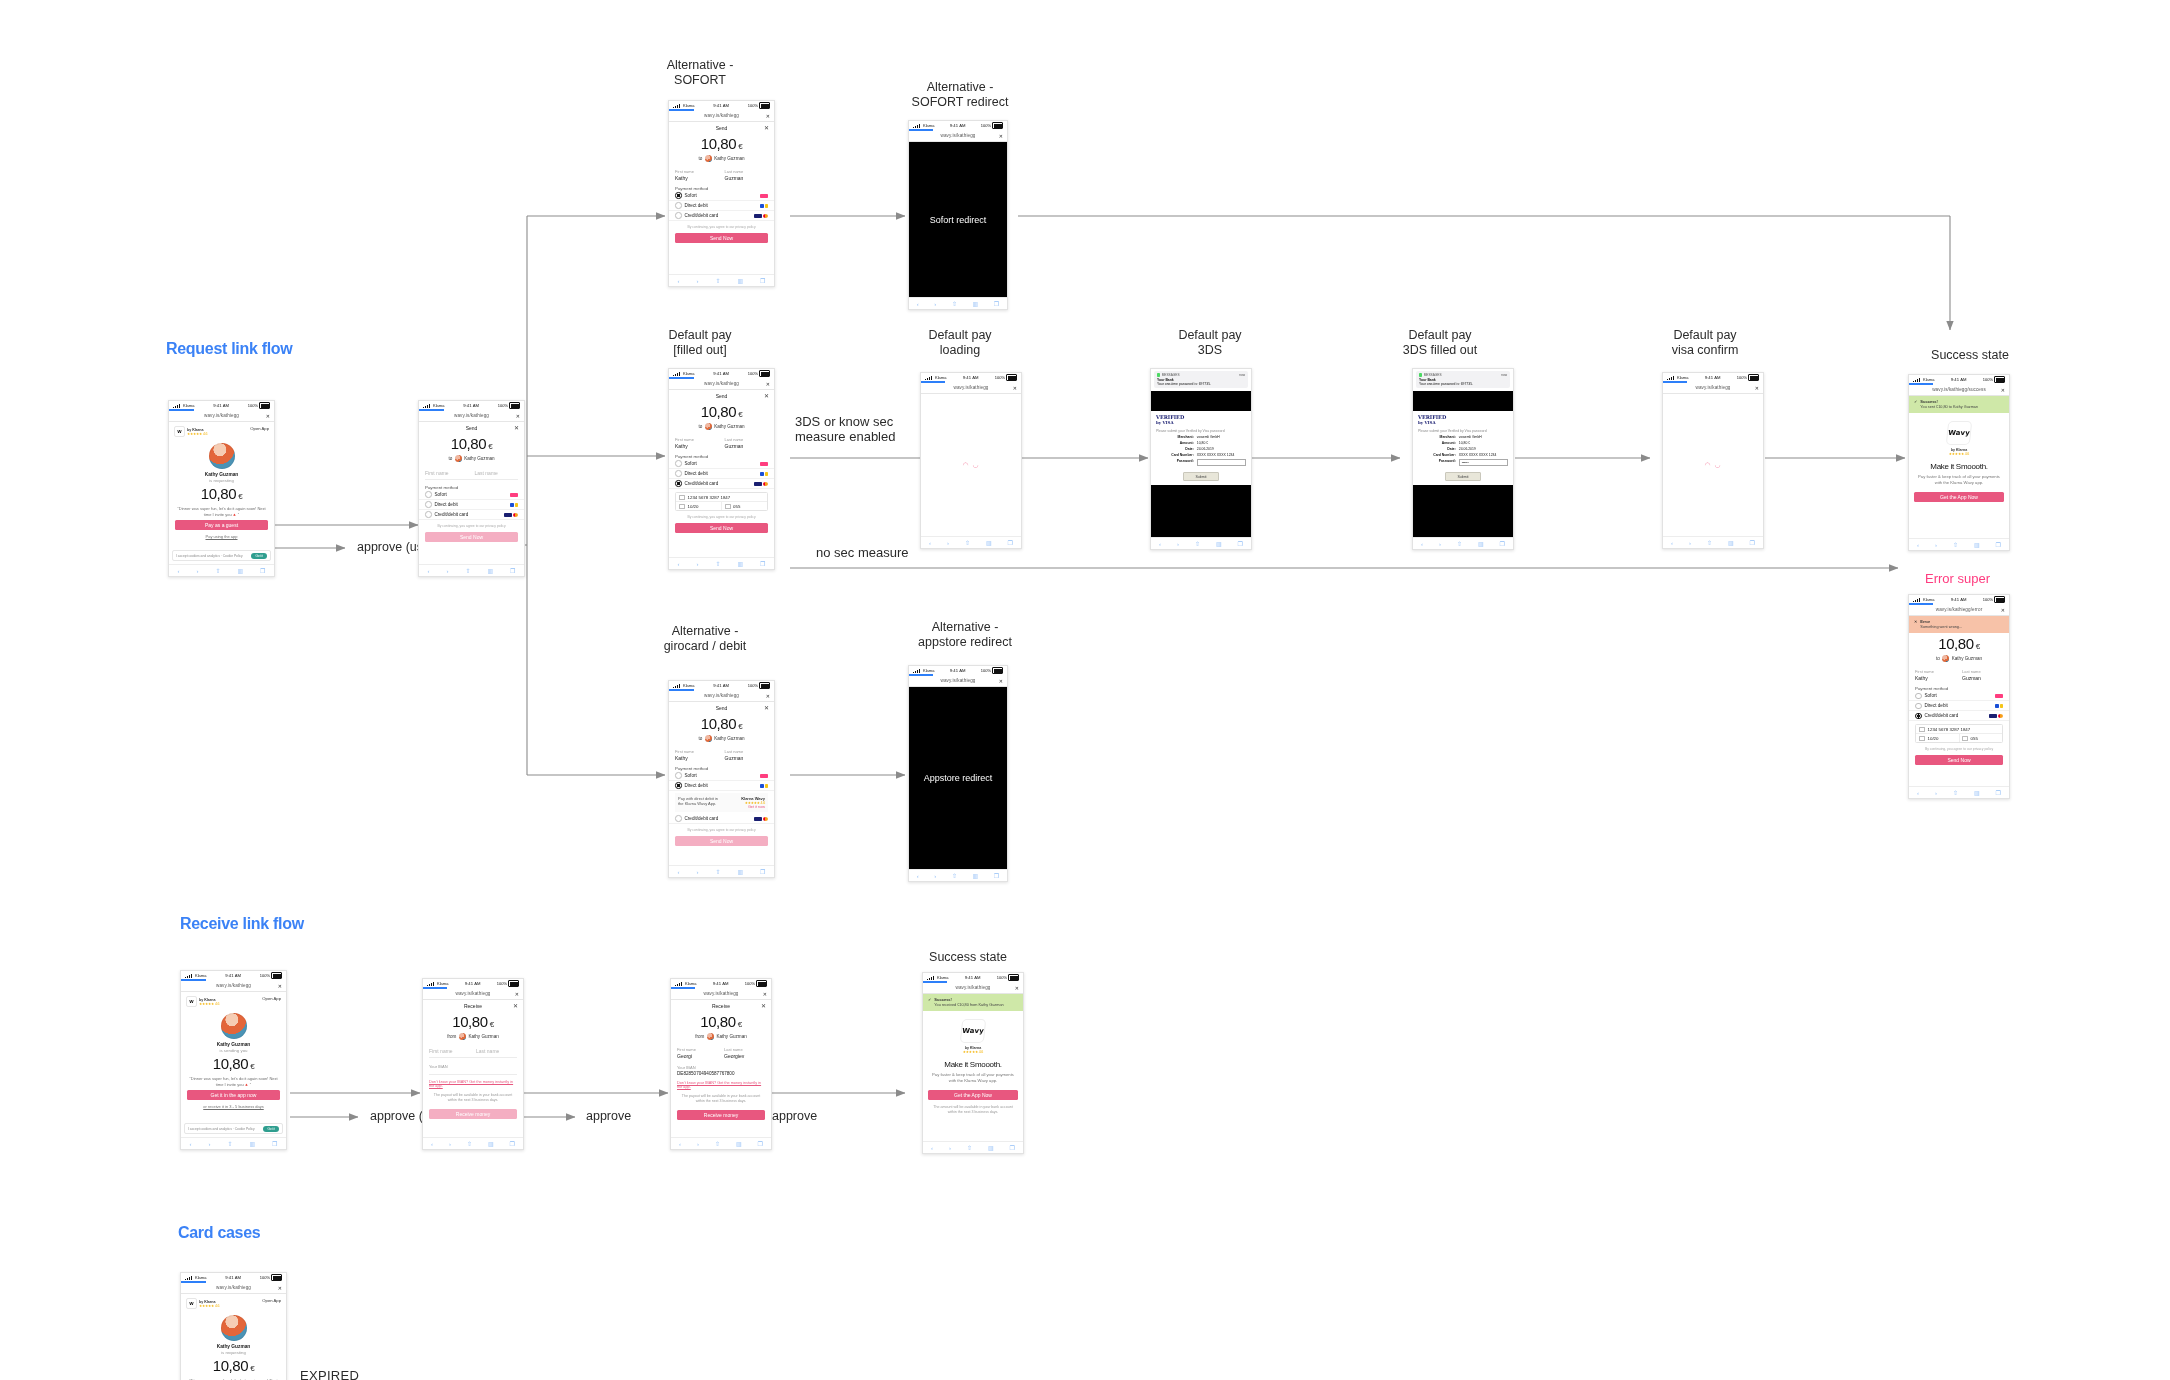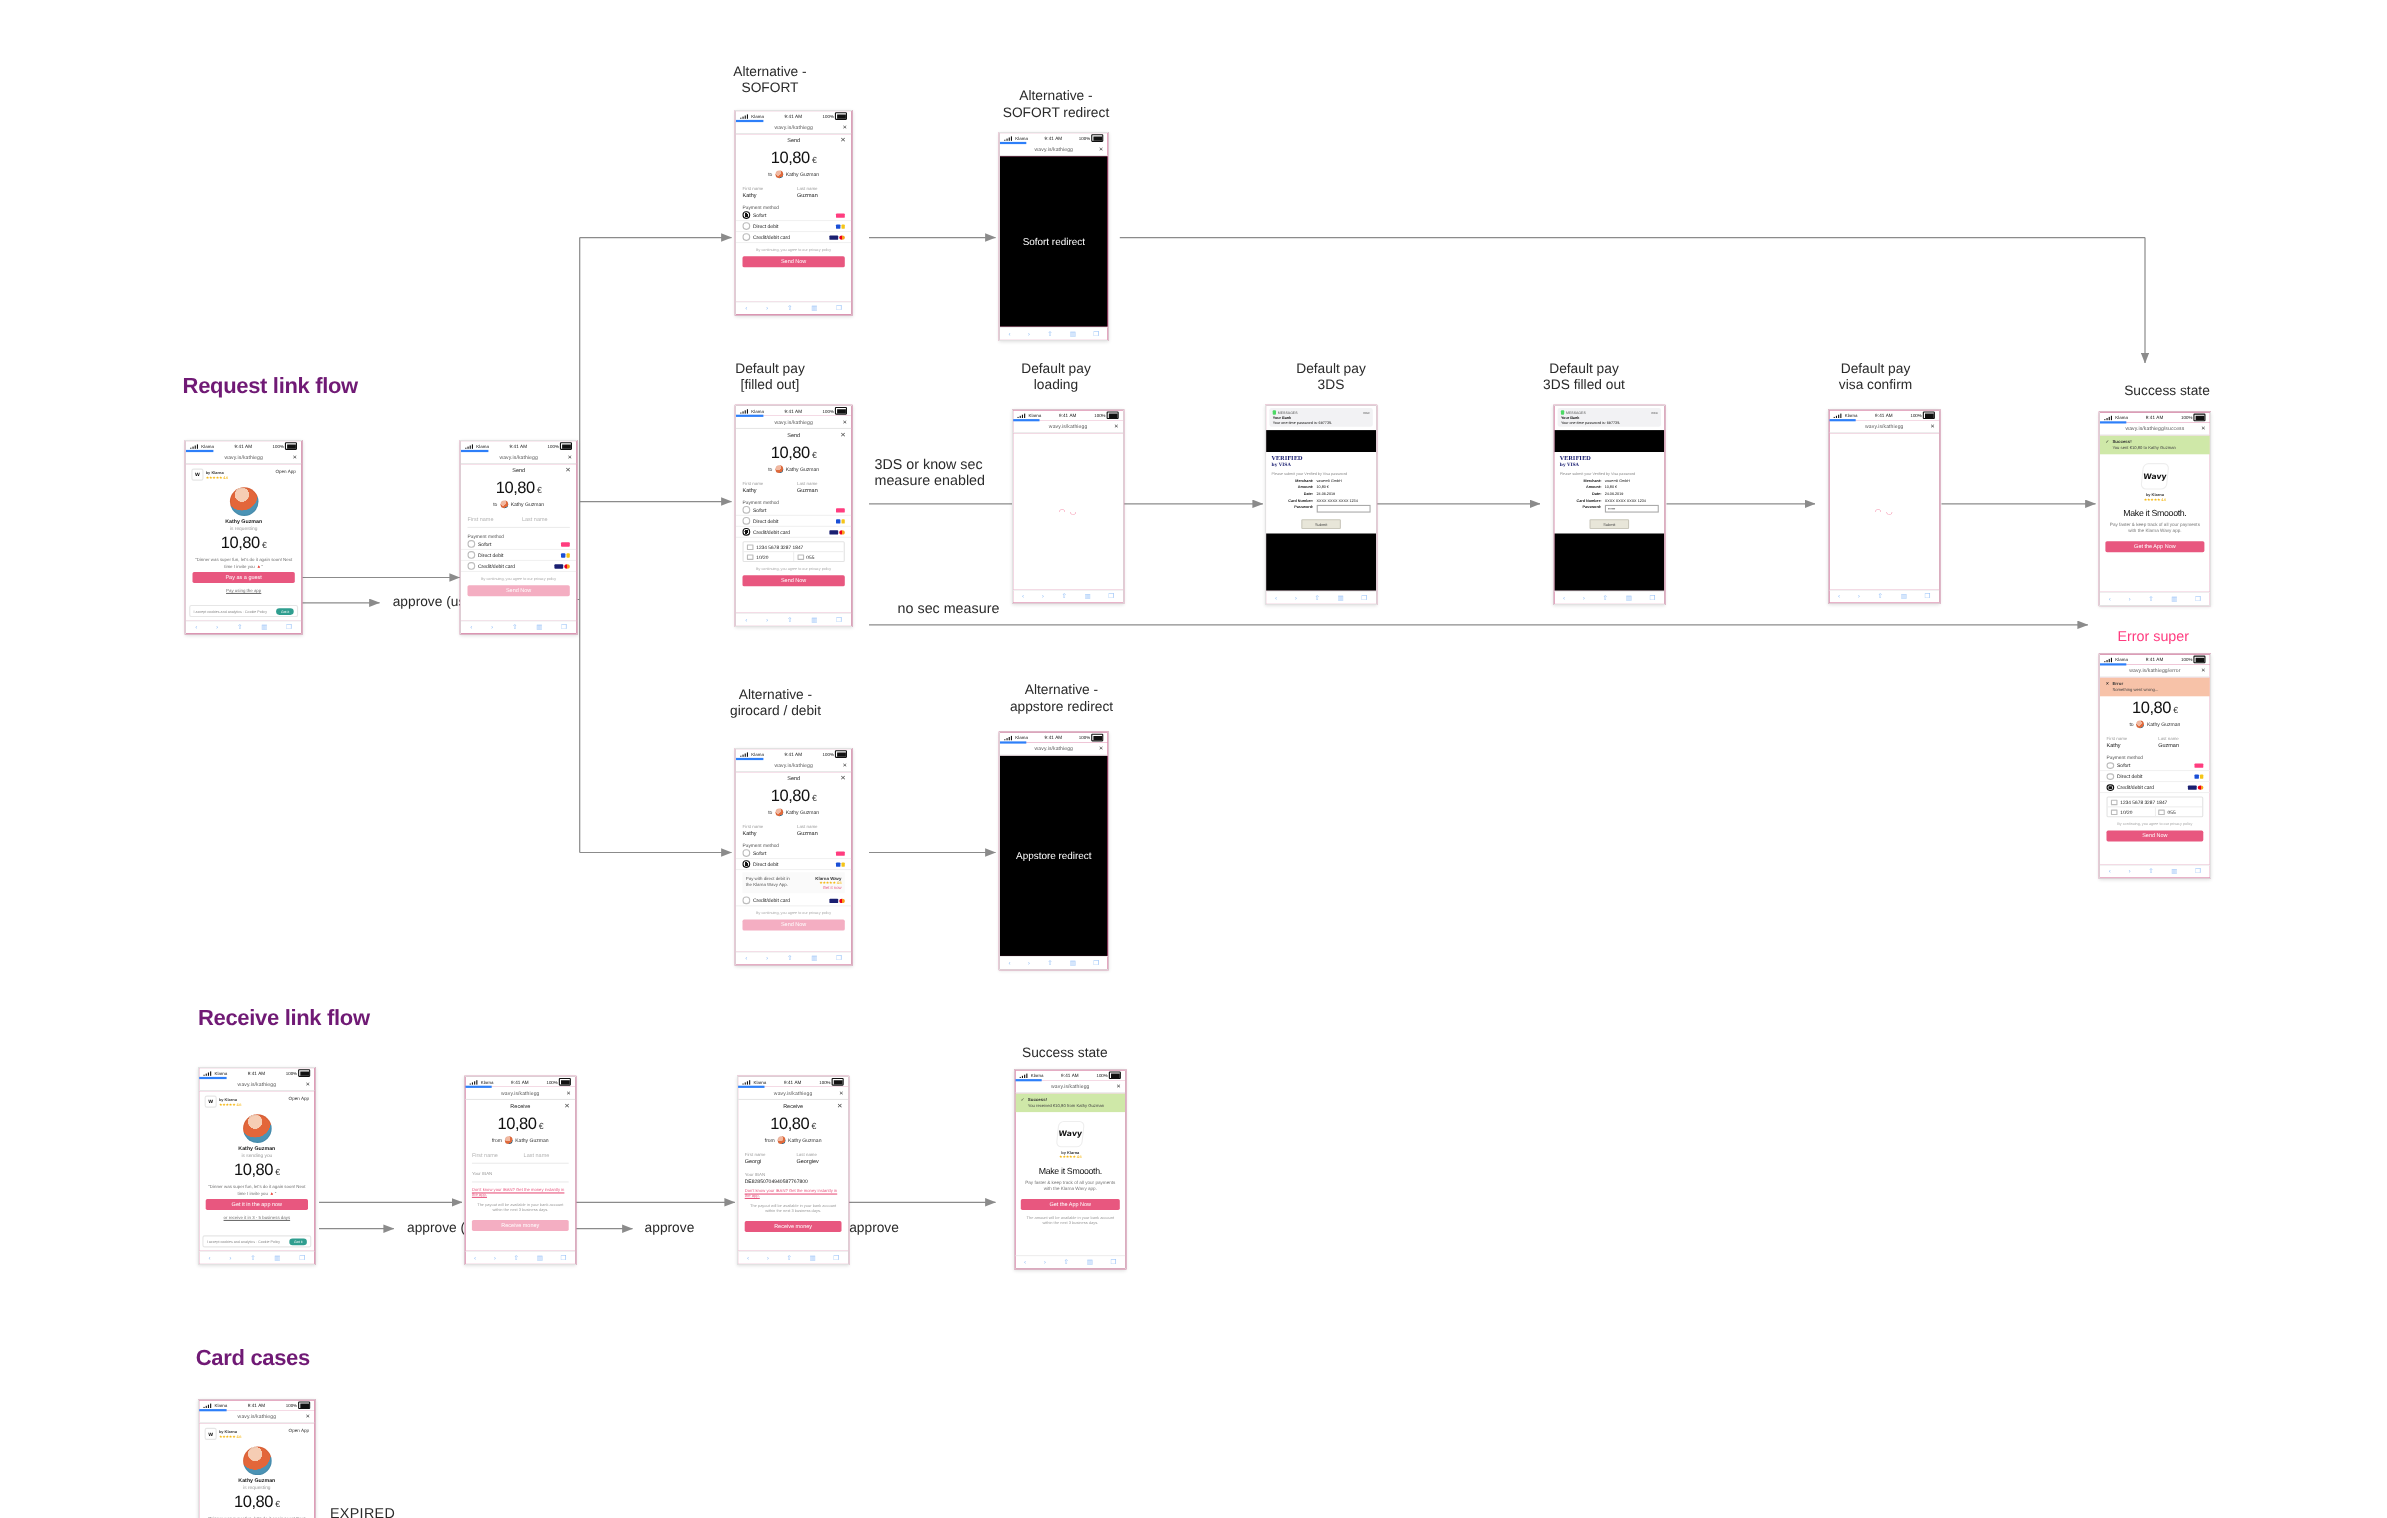--- a/index.html
+++ b/index.html
@@ -1,35 +1,35 @@
 <!DOCTYPE html>
 <html><head>
 <meta charset="utf-8">
 <style>
   html,body{margin:0;padding:0;background:#ffffff;}
   body{width:2170px;height:1380px;position:relative;overflow:hidden;
        font-family:"Liberation Sans","DejaVu Sans",sans-serif;color:#1a1a1a;}
   #canvas{position:absolute;inset:0;}
 
   
-  .section-title{position:absolute;font-size:20px;font-weight:700;letter-spacing:-0.3px;color:#701a75;}
+  .section-title{position:absolute;font-size:16px;font-weight:700;letter-spacing:-0.3px;color:#3b82f6;}
 
   
   .caption{position:absolute;font-size:12.5px;line-height:14.5px;text-align:center;color:#2b2b2b;white-space:pre-line;}
   .caption.err{color:#ff3b7f;font-size:13px;font-weight:400;text-align:left;}
 
   
   .flow-label{position:absolute;font-size:12.5px;line-height:15px;color:#2b2b2b;white-space:pre-line;}
   .flow-label.big{font-size:13px;}
 
   
   #wires{position:absolute;left:0;top:0;width:2170px;height:1380px;pointer-events:none;}
 
   
-  .phone{position:absolute;background:#be185d;border:1px solid #e2e2e2;
+  .phone{position:absolute;background:#14532d;border:1px solid #e2e2e2;
          box-shadow:0 1px 3px rgba(0,0,0,.12);overflow:hidden;
          display:flex;flex-direction:column;}
 
   .statusbar{height:9px;display:flex;align-items:center;justify-content:space-between;
              padding:0 4px;font-size:4px;color:#111;flex:0 0 auto;background:#fff;}
   .sb-l,.sb-r{display:flex;align-items:center;gap:1px;}
   .bars{display:inline-block;width:9px;height:4px;
         background:
           linear-gradient(#111,#111) 0 3px/1.4px 1px no-repeat,
           linear-gradient(#111,#111) 2px 2px/1.4px 2px no-repeat,

